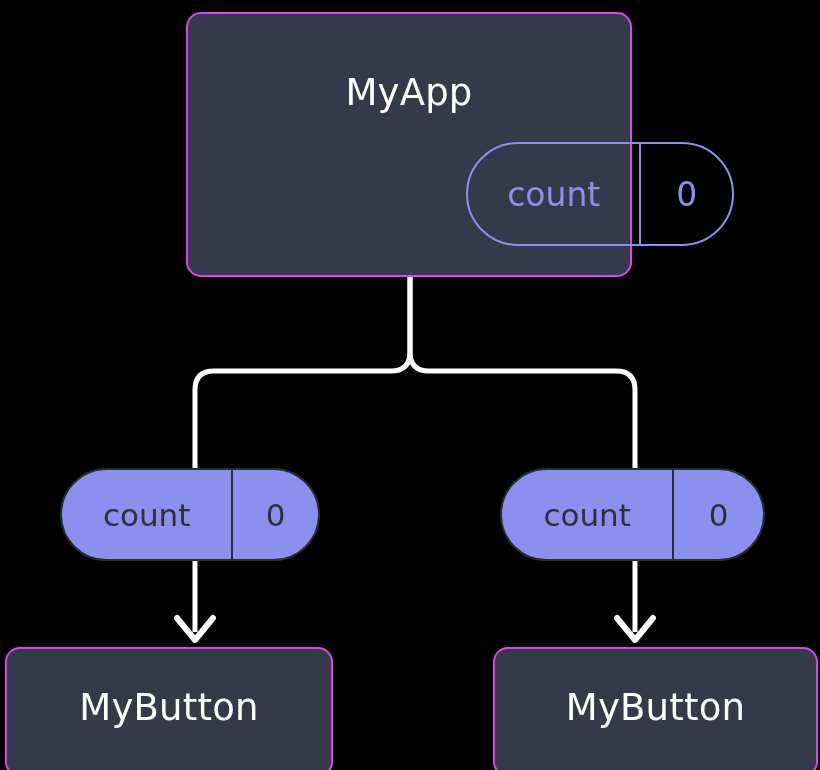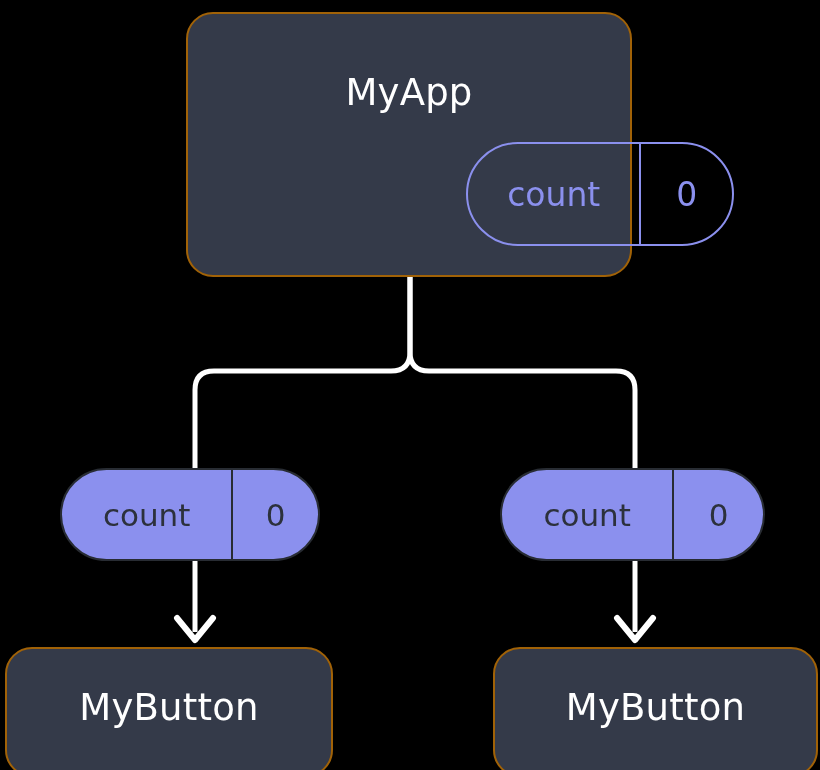--- a/index.html
+++ b/index.html
@@ -27,22 +27,22 @@
     width: 820px;
     height: 770px;
     pointer-events: none;
   }
 
   
   .component-box {
     position: absolute;
     box-sizing: border-box;
     background: #343a49;
-    border: 2px solid #a16207;
-    border-radius: 27px;
+    border: 2px solid #d946ef;
+    border-radius: 15px;
   }
   #node-myapp {
     left: 186px;
     top: 12px;
     width: 446px;
     height: 265px;
   }
   #node-mybutton-left {
     left: 5px;
     top: 647px;

